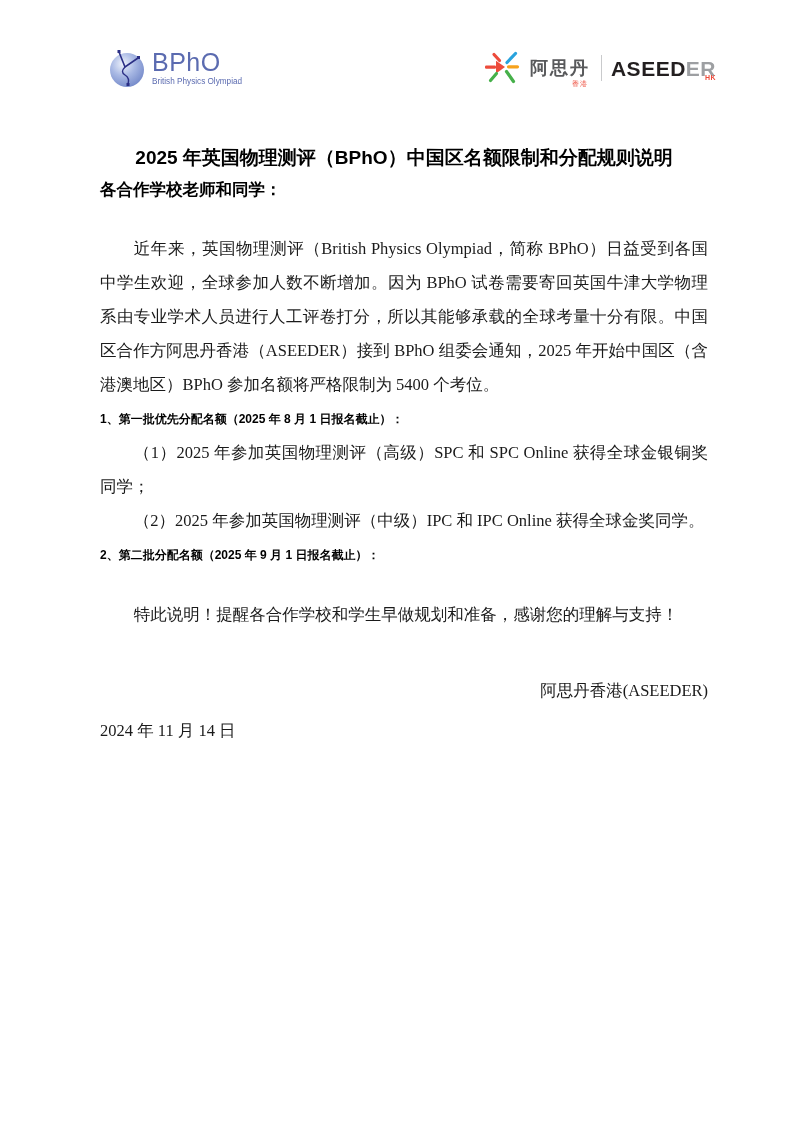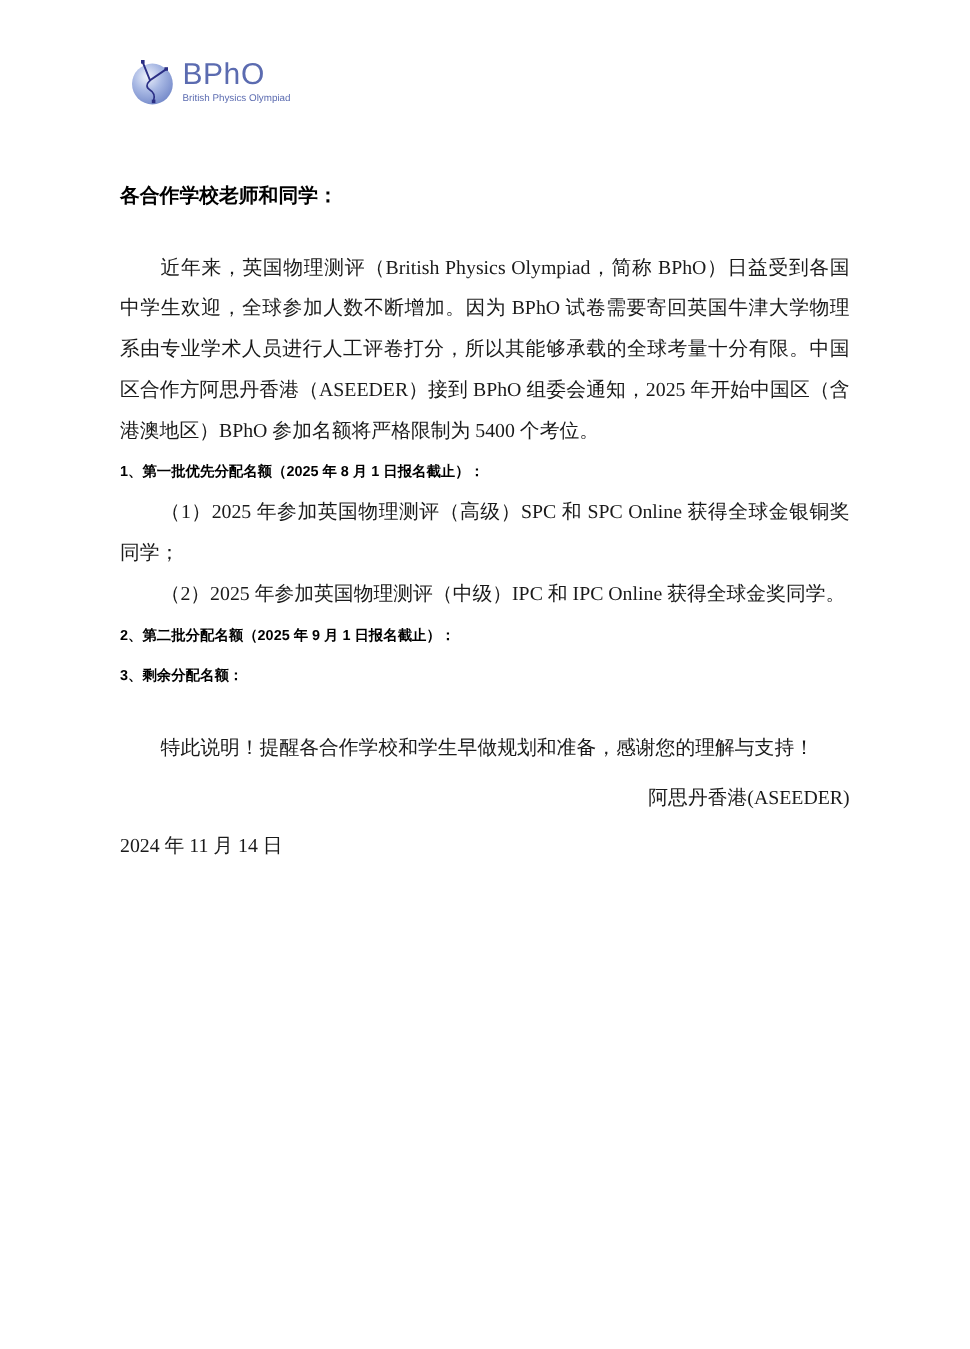--- a/index.html
+++ b/index.html
@@ -90,21 +90,20 @@
   .title {
     margin-top: 44px;
     text-align: center;
     font-family: "Liberation Sans", "DejaVu Sans", sans-serif;
     font-size: 19px;
     font-weight: 700;
     color: #000000;
     line-height: 28px;
   }
   .salut {
-    margin-top: 46px;
     font-family: "Liberation Sans", "DejaVu Sans", sans-serif;
     font-size: 16.5px;
     font-weight: 700;
     line-height: 34px;
     color: #000000;
   }
   .p {
     font-size: 16.5px;
     line-height: 34px;
     text-align: justify;
@@ -114,21 +113,21 @@
   .p.first { margin-top: 26px; }
   .h {
     font-family: "Liberation Sans", "DejaVu Sans", sans-serif;
     font-size: 12px;
     font-weight: 700;
     line-height: 34px;
     color: #000000;
     text-align: justify;
   }
   .closing { margin-top: 26px; text-align: left; }
-  .sign { text-align: right; margin-top: 8px; }
+  .sign { text-align: right; margin-top: 42px; }
   .sign .org { text-align: right; }
   .sign .date { margin-top: 6px; padding-right: 8px; }
 </style>
 </head>
 <body>
 
 <div class="page">
 
   <header class="hdr">
     <div class="bpho">
@@ -146,35 +145,55 @@
         <rect x="11.5" y="6" width="3" height="3" fill="#2b2f85"></rect>
         <rect x="31" y="12" width="3" height="3" fill="#2b2f85"></rect>
         <rect x="20.5" y="39" width="3" height="3" fill="#2b2f85"></rect>
       </svg>
       <div class="bpho-txt">
         <div class="bpho-name">BPhO</div>
         <div class="bpho-sub">British Physics Olympiad</div>
       </div>
     </div>
 
+    <div class="aseeder">
+      <svg class="as-icon" width="36" height="36" viewBox="0 0 36 36" aria-hidden="true">
+        <rect x="1" y="15.4" width="11" height="3.4" rx="1.2" fill="#ed4b3b"></rect>
+        <polygon points="12,10.8 21,17.1 12,23.4" fill="#ed4b3b"></polygon>
+        <line x1="10" y1="4.5" x2="15.5" y2="10.5" stroke="#ed4b3b" stroke-width="3.2" stroke-linecap="round"></line>
+        <line x1="31.5" y1="3.5" x2="23" y2="12.5" stroke="#29a3dd" stroke-width="3.2" stroke-linecap="round"></line>
+        <line x1="24.5" y1="16.8" x2="33.5" y2="16.8" stroke="#f6a21d" stroke-width="3.2" stroke-linecap="round"></line>
+        <line x1="22.5" y1="21.5" x2="29.5" y2="31.5" stroke="#46b04a" stroke-width="3.2" stroke-linecap="round"></line>
+        <line x1="12.5" y1="23.5" x2="6.5" y2="30.5" stroke="#46b04a" stroke-width="3.2" stroke-linecap="round"></line>
+      </svg>
+      <div class="as-cn">
+        <span>阿思丹</span>
+        <span class="as-cn-sub">香港</span>
+      </div>
+      <div class="as-div"></div>
+      <div class="as-en">
+        <span class="as-en-main">ASEED</span><span class="as-en-tail">ER</span>
+        <span class="as-en-sub">HK</span>
+      </div>
+    </div>
   </header>
 
   <main class="content">
+    <h1 class="title">2025 年英国物理测评（BPhO）中国区名额限制和分配规则说明</h1>
 
     <p class="salut">各合作学校老师和同学：</p>
 
     <p class="p ind first">近年来，英国物理测评（British Physics Olympiad，简称 BPhO）日益受到各国中学生欢迎，全球参加人数不断增加。因为 BPhO 试卷需要寄回英国牛津大学物理系由专业学术人员进行人工评卷打分，所以其能够承载的全球考量十分有限。中国区合作方阿思丹香港（ASEEDER）接到 BPhO 组委会通知，2025 年开始中国区（含港澳地区）BPhO 参加名额将严格限制为 5400 个考位。</p>
 
     <p class="h">1、第一批优先分配名额（2025 年 8 月 1 日报名截止）：</p>
     <p class="p ind">（1）2025 年参加英国物理测评（高级）SPC 和 SPC Online 获得全球金银铜奖同学；</p>
     <p class="p ind">（2）2025 年参加英国物理测评（中级）IPC 和 IPC Online 获得全球金奖同学。</p>
 
     <p class="h">2、第二批分配名额（2025 年 9 月 1 日报名截止）：</p>
 
-    <p class="h">3、剩余分配名额：</p>
 
     <p class="p ind closing">特此说明！提醒各合作学校和学生早做规划和准备，感谢您的理解与支持！</p>
 
     <div class="sign">
       <p class="p org">阿思丹香港(ASEEDER)</p>
       <p class="p date">2024 年 11 月 14 日</p>
     </div>
   </main>
 </div>
 

